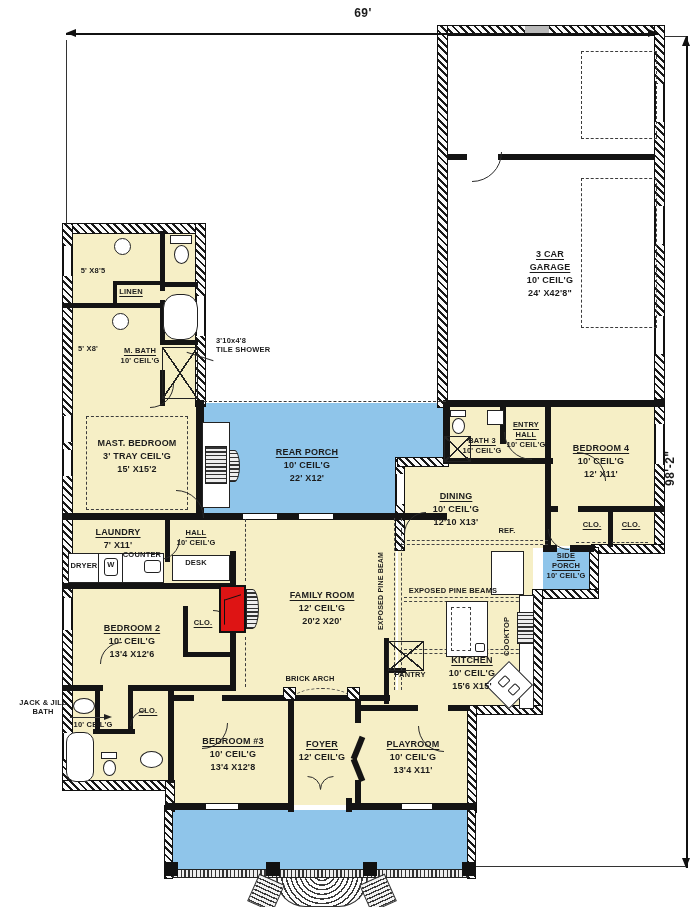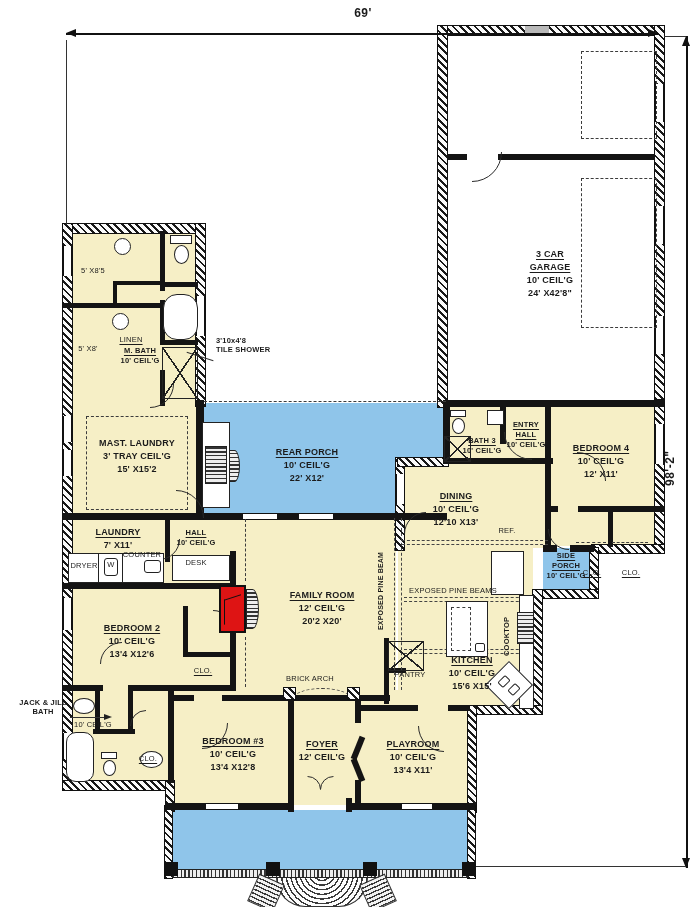--- a/index.html
+++ b/index.html
@@ -25,23 +25,23 @@
   .dshl{position:absolute;border-top:1.5px dashed #3c3c3c;}
   .dshv{position:absolute;border-left:1.5px dashed #3c3c3c;}
   .dd{position:absolute;border-left:1.5px dashed #444;border-right:1.5px dashed #444;box-sizing:border-box;}
   .ddh{position:absolute;border-top:1.5px dashed #444;border-bottom:1.5px dashed #444;box-sizing:border-box;}
   .arc{position:absolute;border:1.5px solid #2a2a2a;border-radius:50%;box-sizing:border-box;}
   .col{position:absolute;background:#111;}
   .rl{position:absolute;transform:translateX(-50%);text-align:center;font-weight:700;font-size:9px;line-height:1.45;letter-spacing:.2px;white-space:nowrap;}
   .rl .rn{text-decoration:underline;text-underline-offset:1.5px;}
   .rl .nou{text-decoration:none;}
   .s8{font-size:7.5px;line-height:1.35;}
-  .sm{position:absolute;transform:translateX(-50%);font-weight:400;font-size:7.5px;letter-spacing:.2px;white-space:nowrap;text-align:right;}
+  .sm{position:absolute;transform:translateX(-50%);font-weight:700;font-size:7.5px;letter-spacing:.2px;white-space:nowrap;text-align:right;}
   .sml{position:absolute;font-weight:700;font-size:7.5px;letter-spacing:.2px;white-space:nowrap;}
-  .smu{text-decoration:underline;text-underline-offset:1.5px;margin-top:48px;}
+  .smu{text-decoration:underline;text-underline-offset:1.5px;}
   .vtx{writing-mode:vertical-rl;transform:rotate(180deg);}
   .dim{position:absolute;font-weight:700;font-size:12px;letter-spacing:.5px;}
   .thin{position:absolute;background:#333;}
   .tri{position:absolute;width:0;height:0;border-style:solid;}
   .steps{position:absolute;background:
      repeating-radial-gradient(circle at 50% -6px,#fdfdfd 0 3.2px,#3a3a3a 3.2px 4.6px);
      border:1.2px solid #333;border-top:none;border-radius:0 0 72px 72px;}
   .wing{position:absolute;background:repeating-linear-gradient(0deg,#3a3a3a 0 1.4px,#f2f2f2 1.4px 4px);border:1px solid #333;}
 </style>
 </head>
@@ -247,21 +247,21 @@
   <div class="thin" style="left:664px;top:36px;width:22px;height:1.2px"></div>
   <div class="thin" style="left:476px;top:866px;width:210px;height:1.2px"></div>
   <div class="dim vtx" style="left:663px;top:416px;height:70px">98'-2"</div>
 
   <div class="rl" style="left:550px;top:248px">
     <div class="rn" style="width:50px;margin:0 auto;white-space:normal">3 CAR GARAGE</div>
     <div>10' CEIL'G</div>
     <div>24' X42'8"</div>
   </div>
   <div class="rl" style="left:137px;top:437px">
-    <div class="nou">MAST. LAUNDRY</div>
+    <div class="nou">MAST. BEDROOM</div>
     <div>3' TRAY CEIL'G</div>
     <div>15' X15'2</div>
   </div>
   <div class="rl" style="left:307px;top:446px">
     <div class="rn">REAR PORCH</div>
     <div>10' CEIL'G</div>
     <div>22' X12'</div>
   </div>
   <div class="rl" style="left:456px;top:490px">
     <div class="rn">DINING</div>

